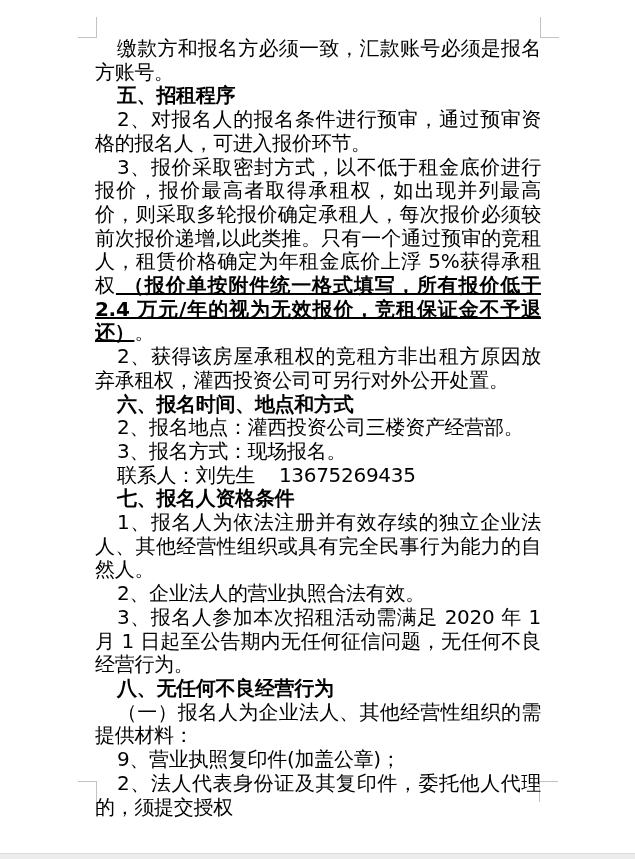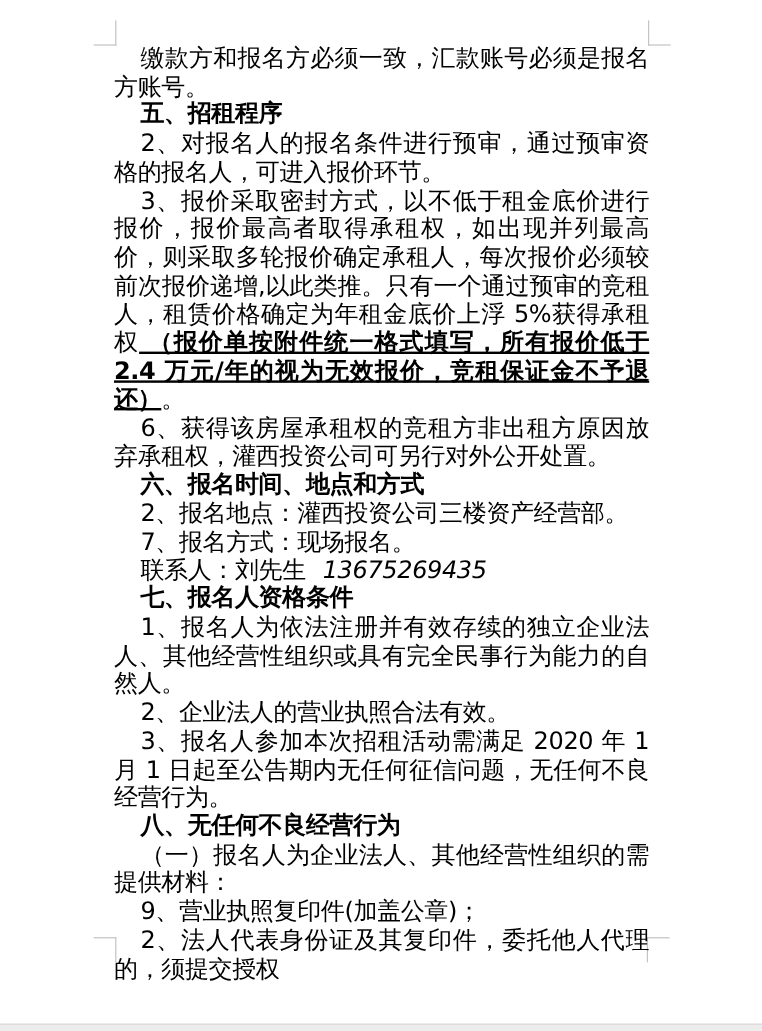--- a/index.html
+++ b/index.html
@@ -30,21 +30,21 @@
     text-align:justify;
     text-justify:inter-ideograph;
   }
   .doc-text p{
     margin:0;
     text-indent:22px;
   }
   p.heading{font-weight:bold;font-family:Liberation Serif, serif;}
   .bu{font-weight:bold;text-decoration:underline;}
   .blue{color:var(--link-blue);}
-  .phone{margin-left:14px;font-style:italic;}
+  .phone{margin-left:24px;}
   
   .crop{position:absolute;width:18px;height:20px;}
   .crop-tl{left:78px;top:17px;border-right:1px solid var(--crop);border-bottom:1px solid var(--crop);}
   .crop-tr{left:540px;top:17px;border-left:1px solid var(--crop);border-bottom:1px solid var(--crop);}
   .crop-bl{left:78px;top:781px;border-right:1px solid var(--crop);border-top:1px solid var(--crop);}
   .crop-br{left:539px;top:781px;border-left:1px solid var(--crop);border-top:1px solid var(--crop);}
   
   .page-edge{
     position:absolute;left:0;right:0;bottom:0;height:5px;
     background:var(--band);
@@ -65,28 +65,28 @@
 
     <p><span>缴款方和报名方必须一致，汇款账号必须是报名方账号。</span></p>
 
     <p class="heading"><span>五、招租程序</span></p>
 
 
     <p><span>2、对报名人的报名条件进行预审，通过预审资格的报名人，可进入报价环节。</span></p>
 
     <p><span>3、报价采取密封方式，以不低于租金底价进行报价，报价最高者取得承租权，如出现并列最高价，则采取多轮报价确定承租人，每次报价必须较前次报价递增,以此类推。只有一个通过预审的竞租人，租赁价格确定为年租金底价上浮 5%获得承租权</span><span class="bu"> （报价单按附件统一格式填写，所有报价低于 2.4 万元/年的视为无效报价，竞租保证金不予退还）</span><span>。</span></p>
 
-    <p><span>6、获得该房屋承租权的竞租方非出租方原因放弃承租权，灌西投资公司可另行对外公开处置。</span></p>
+    <p><span>2、获得该房屋承租权的竞租方非出租方原因放弃承租权，灌西投资公司可另行对外公开处置。</span></p>
 
     <p class="heading"><span>六、报名时间、地点和方式</span></p>
 
 
     <p><span>2、报名地点：灌西投资公司三楼资产经营部。</span></p>
 
-    <p><span>7、报名方式：现场报名。</span></p>
+    <p><span>3、报名方式：现场报名。</span></p>
 
     <p><span>联系人：刘先生</span><span class="phone">13675269435</span></p>
 
     <p class="heading"><span>七、报名人资格条件</span></p>
 
     <p><span>1、报名人为依法注册并有效存续的独立企业法人、其他经营性组织或具有完全民事行为能力的自然人。</span></p>
 
     <p><span>2、企业法人的营业执照合法有效。</span></p>
 
     <p><span>3、报名人参加本次招租活动需满足 2020 年 1 月 1 日起至公告期内无任何征信问题，无任何不良经营行为。</span></p>

